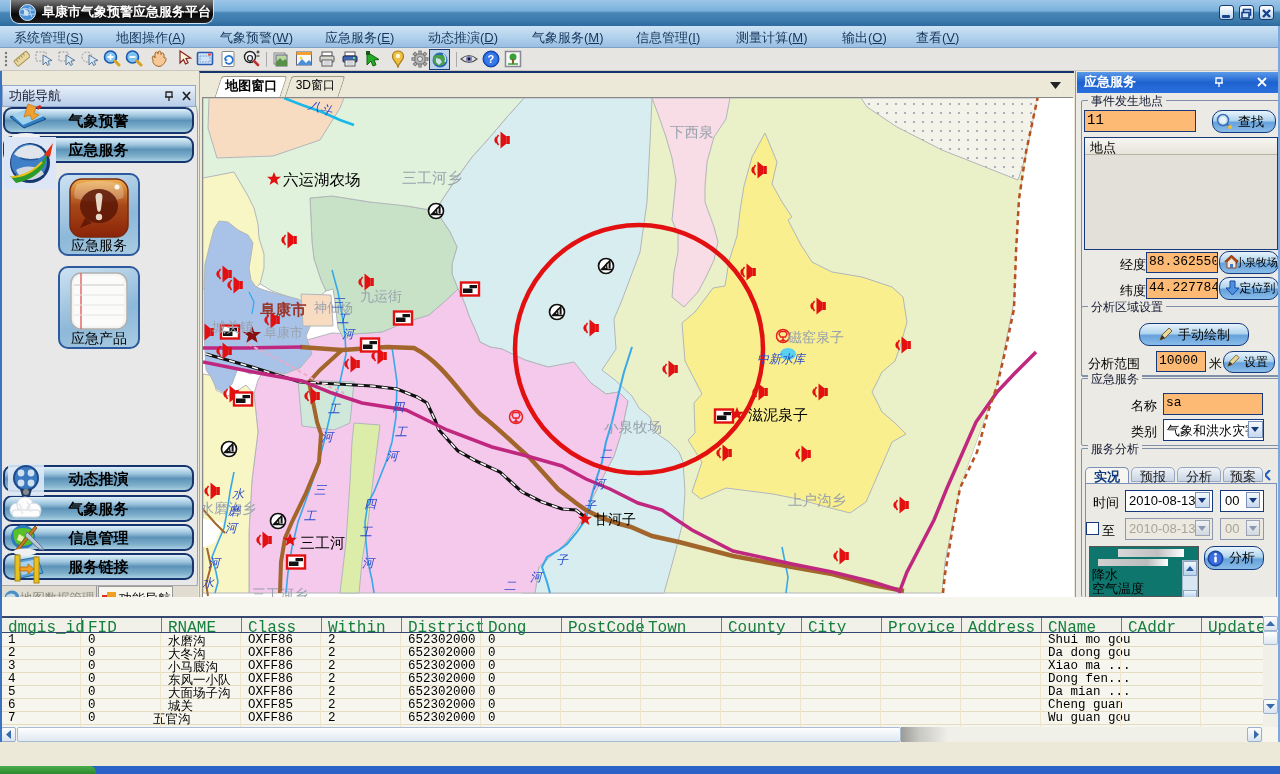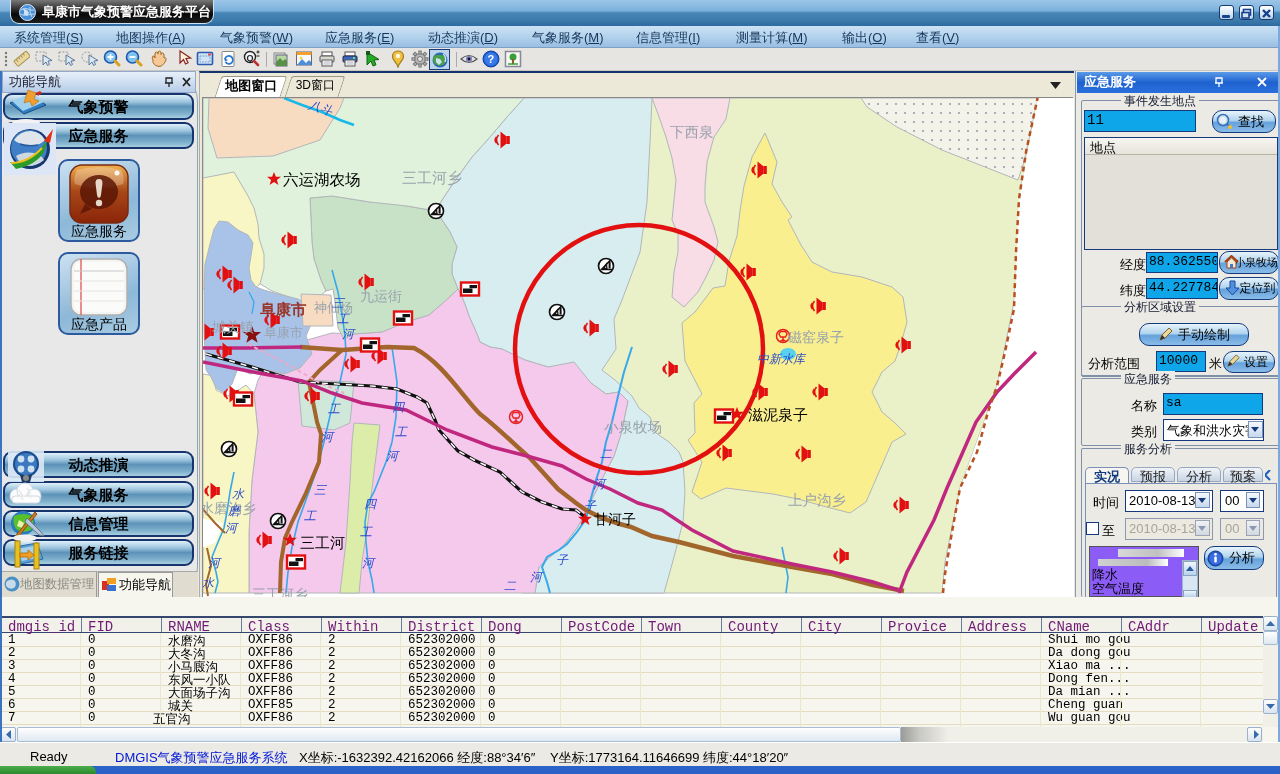--- a/index.html
+++ b/index.html
@@ -20,21 +20,21 @@
 
 #menubar{left:0;top:26px;width:1280px;height:22px;
  background:linear-gradient(#cde2f4,#aecfeb 60%,#9abdE2);
  border-bottom:1px solid #7aa0c4;color:#16365c;font-size:13px;}
 #menubar span{position:absolute;top:3px;}
 
 #toolbar{left:0;top:48px;width:1280px;height:23px;background:#e6e5e1;
  border-bottom:1px solid #c9c7c0;}
 .ticon{position:absolute;top:2px;width:18px;height:18px;}
 
-#lpanel{left:0;top:71px;width:198px;height:526px;background:#e8e8e8;border-right:1px solid #8aa;border-radius:30px;}
+#lpanel{left:0;top:85px;width:198px;height:526px;background:#e8e8e8;border-right:1px solid #8aa;border-radius:30px;}
 #lptitle{left:2px;top:0px;width:194px;height:22px;
  background:linear-gradient(#e7f0fa,#b7cde9);border:1px solid #95a8c8;color:#1a1a2e;
  font-size:13px;line-height:20px;padding-left:6px;}
 .navbtn{left:3px;width:191px;height:27px;border-radius:9px;border:2px solid #16346e;
  background:linear-gradient(#dff0fa 0%,#9cc4dd 30%,#5d93b8 50%,#7fb0cc 80%,#a8cee0 100%);
  color:#000;font-size:15px;font-weight:bold;text-align:center;line-height:24px;}
 .bigbtn{left:58px;width:82px;height:83px;border-radius:10px;border:2px solid #2d5a9e;
  background:linear-gradient(160deg,#cde2f2,#8db8d8 60%,#a9cce2);text-align:center;
  font-size:14px;color:#000;}
 #ltabs{left:0px;top:500px;width:198px;height:26px;background:#e0ddd0;border-top:1px solid #aaa;}
@@ -45,34 +45,34 @@
 .mtab{position:absolute;top:3px;height:21px;font-size:13px;text-align:center;
  border:1px solid #9a9884;border-bottom:none;border-radius:3px 3px 0 0;
  transform:skewX(-18deg);background:#ece9d8;}
 .mtab>span{display:block;transform:skewX(18deg);}
 #mapview{left:2px;top:24px;width:871px;height:500px;background:#fff;border:1px solid #888;}
 
 #rpanel{left:1075px;top:71px;width:205px;height:526px;background:#eceae4;border-left:1px solid #89a;}
 #rptitle{left:1px;top:1px;width:204px;height:21px;color:#fff;font-size:13px;font-weight:bold;
  background:linear-gradient(#5a9ae8,#1e62d0 50%,#2a70dc);line-height:20px;padding-left:7px;}
 .grp{position:absolute;border:1px solid #8090a8;border-radius:2px;}
-.grplbl{position:absolute;top:-8px;left:6px;background:#eceae4;font-size:12px;color:#101830;padding:0 3px;margin-left:33px;}
-.rinput{position:absolute;background:#0ea5e9;border:1px solid #16387c;font-size:13px;
+.grplbl{position:absolute;top:-8px;left:6px;background:#eceae4;font-size:12px;color:#101830;padding:0 3px;}
+.rinput{position:absolute;background:#fdba74;border:1px solid #16387c;font-size:13px;
  font-family:"Liberation Mono",monospace;padding:1px 2px;overflow:hidden;white-space:nowrap;}
 .rbtn{position:absolute;border-radius:10px;border:1px solid #163a7e;color:#000;font-size:13px;
  background:linear-gradient(#e8f4fc 0%,#b0d4ee 45%,#66a2dc 55%,#8abce8 100%);text-align:center;}
 .rlbl{position:absolute;font-size:13px;color:#000;}
 
 #outwin{left:0px;top:597px;width:1280px;height:145px;background:#f6f5ee;}
 #outtitle{left:1px;top:0;width:1278px;height:19px;
  background:linear-gradient(#cfe0f6,#a7c4ea);border:1px solid #8aa4cc;
  font-size:13px;color:#101828;line-height:17px;padding-left:6px;}
 #tblhead{left:1px;top:19px;width:1262px;height:17px;background:#f1f0e9;
  border-top:2px solid #35476e;border-bottom:1px solid #35476e;}
-.th{position:absolute;top:1px;font-family:"Liberation Mono",monospace;font-size:14px;color:#701a75;}
+.th{position:absolute;top:1px;font-family:"Liberation Mono",monospace;font-size:16px;color:#15803d;}
 .tvline{position:absolute;top:0;width:1px;height:14px;background:#6a7a9a;}
 .row{position:absolute;left:1px;width:1262px;height:13px;border-bottom:1px solid #e4dcc0;
  font-family:"Liberation Mono",monospace;font-size:12.5px;color:#000;}
 .row b{position:absolute;top:-1px;font-weight:normal;}
 .rcn{font-family:"Liberation Sans",sans-serif;}
 #hscroll{left:1px;top:130px;width:1262px;height:15px;background:#f0efe8;}
 
 #statusbar{left:0;top:742px;width:1280px;height:24px;background:#eceae4;
  border-top:1px solid #fff;font-size:13px;color:#000;}
 #taskbar{left:0;top:766px;width:1280px;height:8px;background:#2a62c8;}
@@ -676,21 +676,21 @@
           <path d="M0 1 L4 6 L8 1 Z" fill="#8a98b0"></path>
         </svg>
     </div>
     <div class="abs" style="left:144px;top:447px;width:44px;height:22px;border:1.5px solid #8a98b0;background:#ece9e0;font-size:13px;color:#a8a498;padding:2px 0 0 4px">00
       <span class="abs" style="left:25px;top:1px;width:14px;height:16px;background:linear-gradient(#f0f2f4,#d2d8e0);border:1px solid #9aa4b4"></span>
       <svg class="abs" style="left:28px;top:6px" width="9" height="8">
           <path d="M0 1 L4 6 L8 1 Z" fill="#8a98b0"></path>
         </svg>
     </div>
 
-    <div class="abs" style="left:13px;top:475px;width:110px;height:51px;border:1px solid #555;background:#8b5cf6;overflow:hidden">
+    <div class="abs" style="left:13px;top:475px;width:110px;height:51px;border:1px solid #555;background:#0f766e;overflow:hidden">
       <div style="height:8px;background:linear-gradient(90deg,#d8d8d8,#c0c0c0 60%,#fff);margin:2px 14px 2px 28px"></div>
       <div style="height:7px;background:linear-gradient(90deg,#d0d0d0,#bcbcbc 70%,#fff);margin:0 30px 2px 8px"></div>
       <div style="font-size:13px;padding-left:2px;line-height:14px">降水<br>空气温度</div>
     </div>
     <div class="abs" style="left:106px;top:489px;width:16px;height:37px;background:#d8e6f4;border:1px solid #a0b4cc">
       <div style="width:14px;height:15px;background:linear-gradient(#f0f6fc,#b8d2ec);border:1px solid #8aa4c4"></div>
       <svg class="abs" style="left:3px;top:4px" width="9" height="8">
           <path d="M0 6 L4 1 L8 6 Z" fill="#2a5aa0"></path>
         </svg>
       <div class="abs" style="left:0;top:29px;width:14px;height:8px;background:linear-gradient(#f0f6fc,#b8d2ec);border:1px solid #8aa4c4"></div>
@@ -844,25 +844,17 @@
           <path d="M0 6 L4.5 1 L9 6 Z" fill="#3a6aa8"></path>
         </svg>
       <div class="abs" style="left:0;top:15px;width:15px;height:14px;background:linear-gradient(#fefefe,#dfe8f2);border:1px solid #a8bcd4;border-radius:2px"></div>
       <div class="abs" style="left:0;top:83px;width:15px;height:15px;background:linear-gradient(#fdfdfb,#d8e4f0);border:1px solid #9ab0cc;border-radius:2px"></div>
       <svg class="abs" style="left:3px;top:87px" width="9" height="8">
           <path d="M0 1 L4.5 6 L9 1 Z" fill="#3a6aa8"></path>
         </svg>
     </div>
   </div>
 
-  <div id="statusbar" class="abs">
-    <span class="abs" style="left:30px;top:6px">Ready</span>
-    <span class="abs" style="left:115px;top:6px;color:#0018d8">DMGIS气象预警应急服务系统</span>
-
-    <span class="abs" style="left:299px;top:6px">X坐标:-1632392.42162066 经度:88°34′6″</span>
-
-    <span class="abs" style="left:550px;top:6px">Y坐标:1773164.11646699 纬度:44°18′20″</span>
-  </div>
   <div class="abs" style="left:0;top:71px;width:2px;height:671px;background:#3a74c0"></div>
   <div class="abs" style="left:1278px;top:26px;width:2px;height:716px;background:#7aa8e0"></div>
   <div id="taskbar" class="abs"></div>
   <div class="abs" style="left:0;top:766px;width:96px;height:8px;background:linear-gradient(#4cae4c,#2d8a2d);border-radius:0 6px 0 0;"></div>
 </div>
 
 </body></html>

